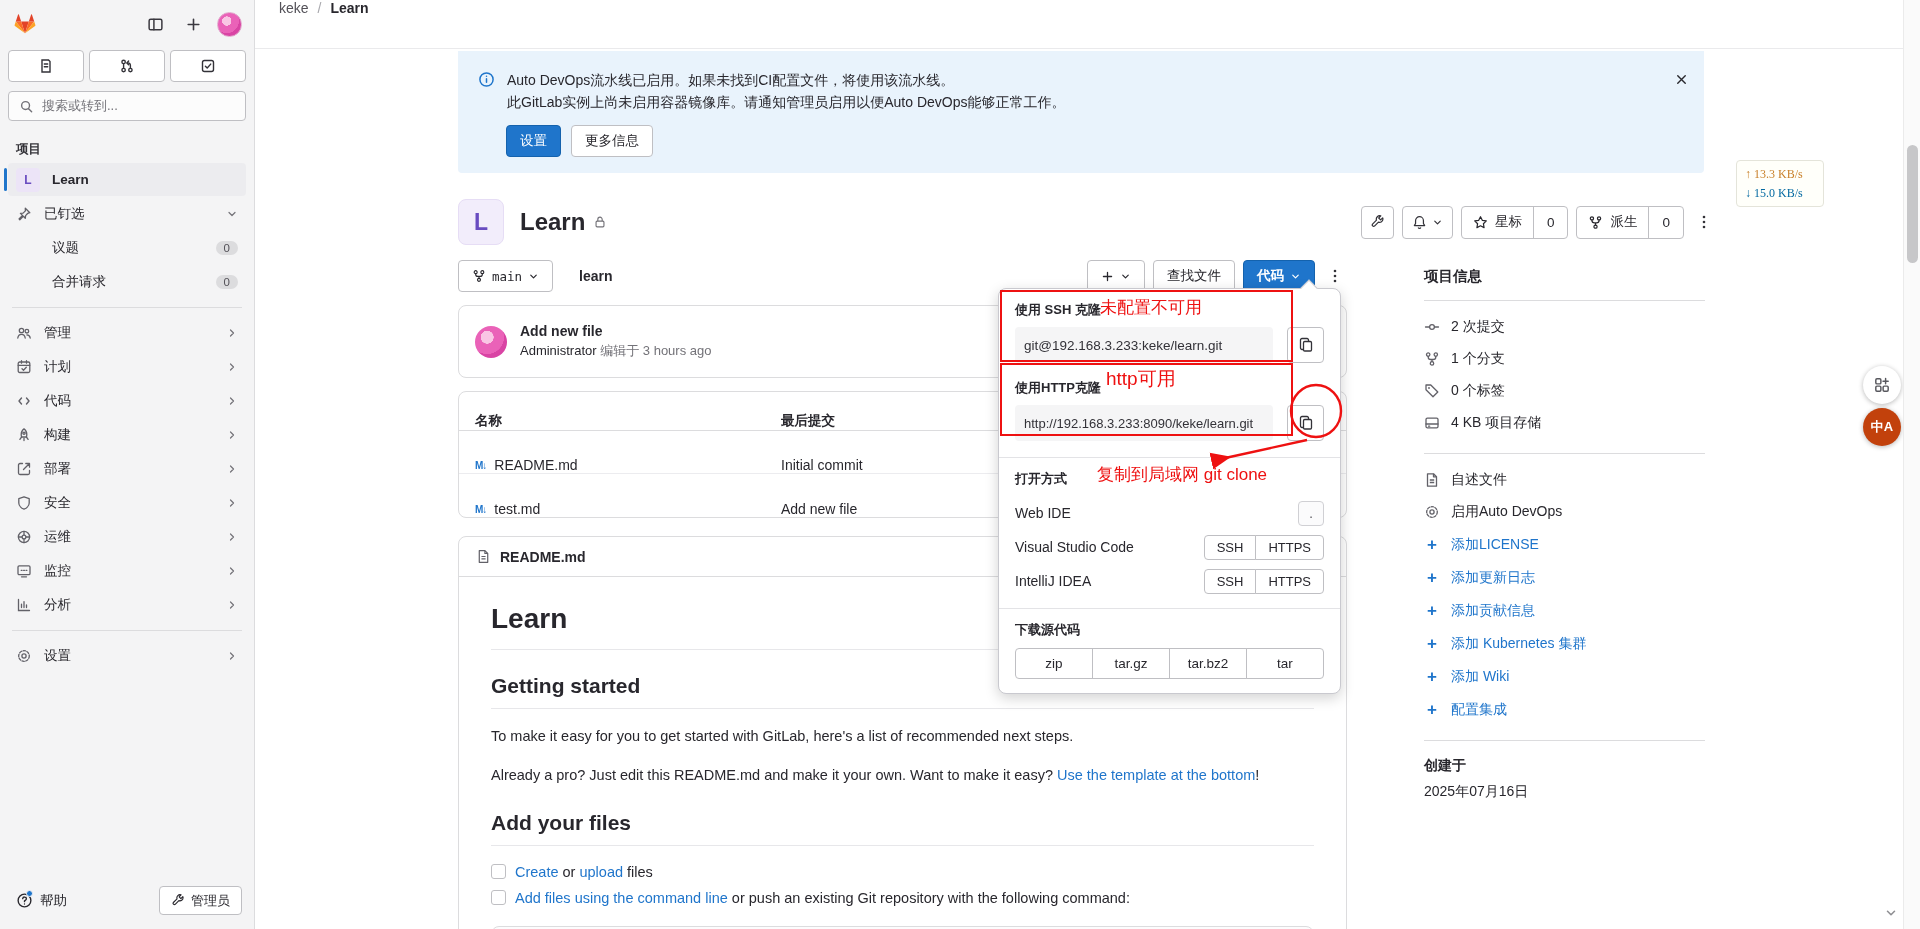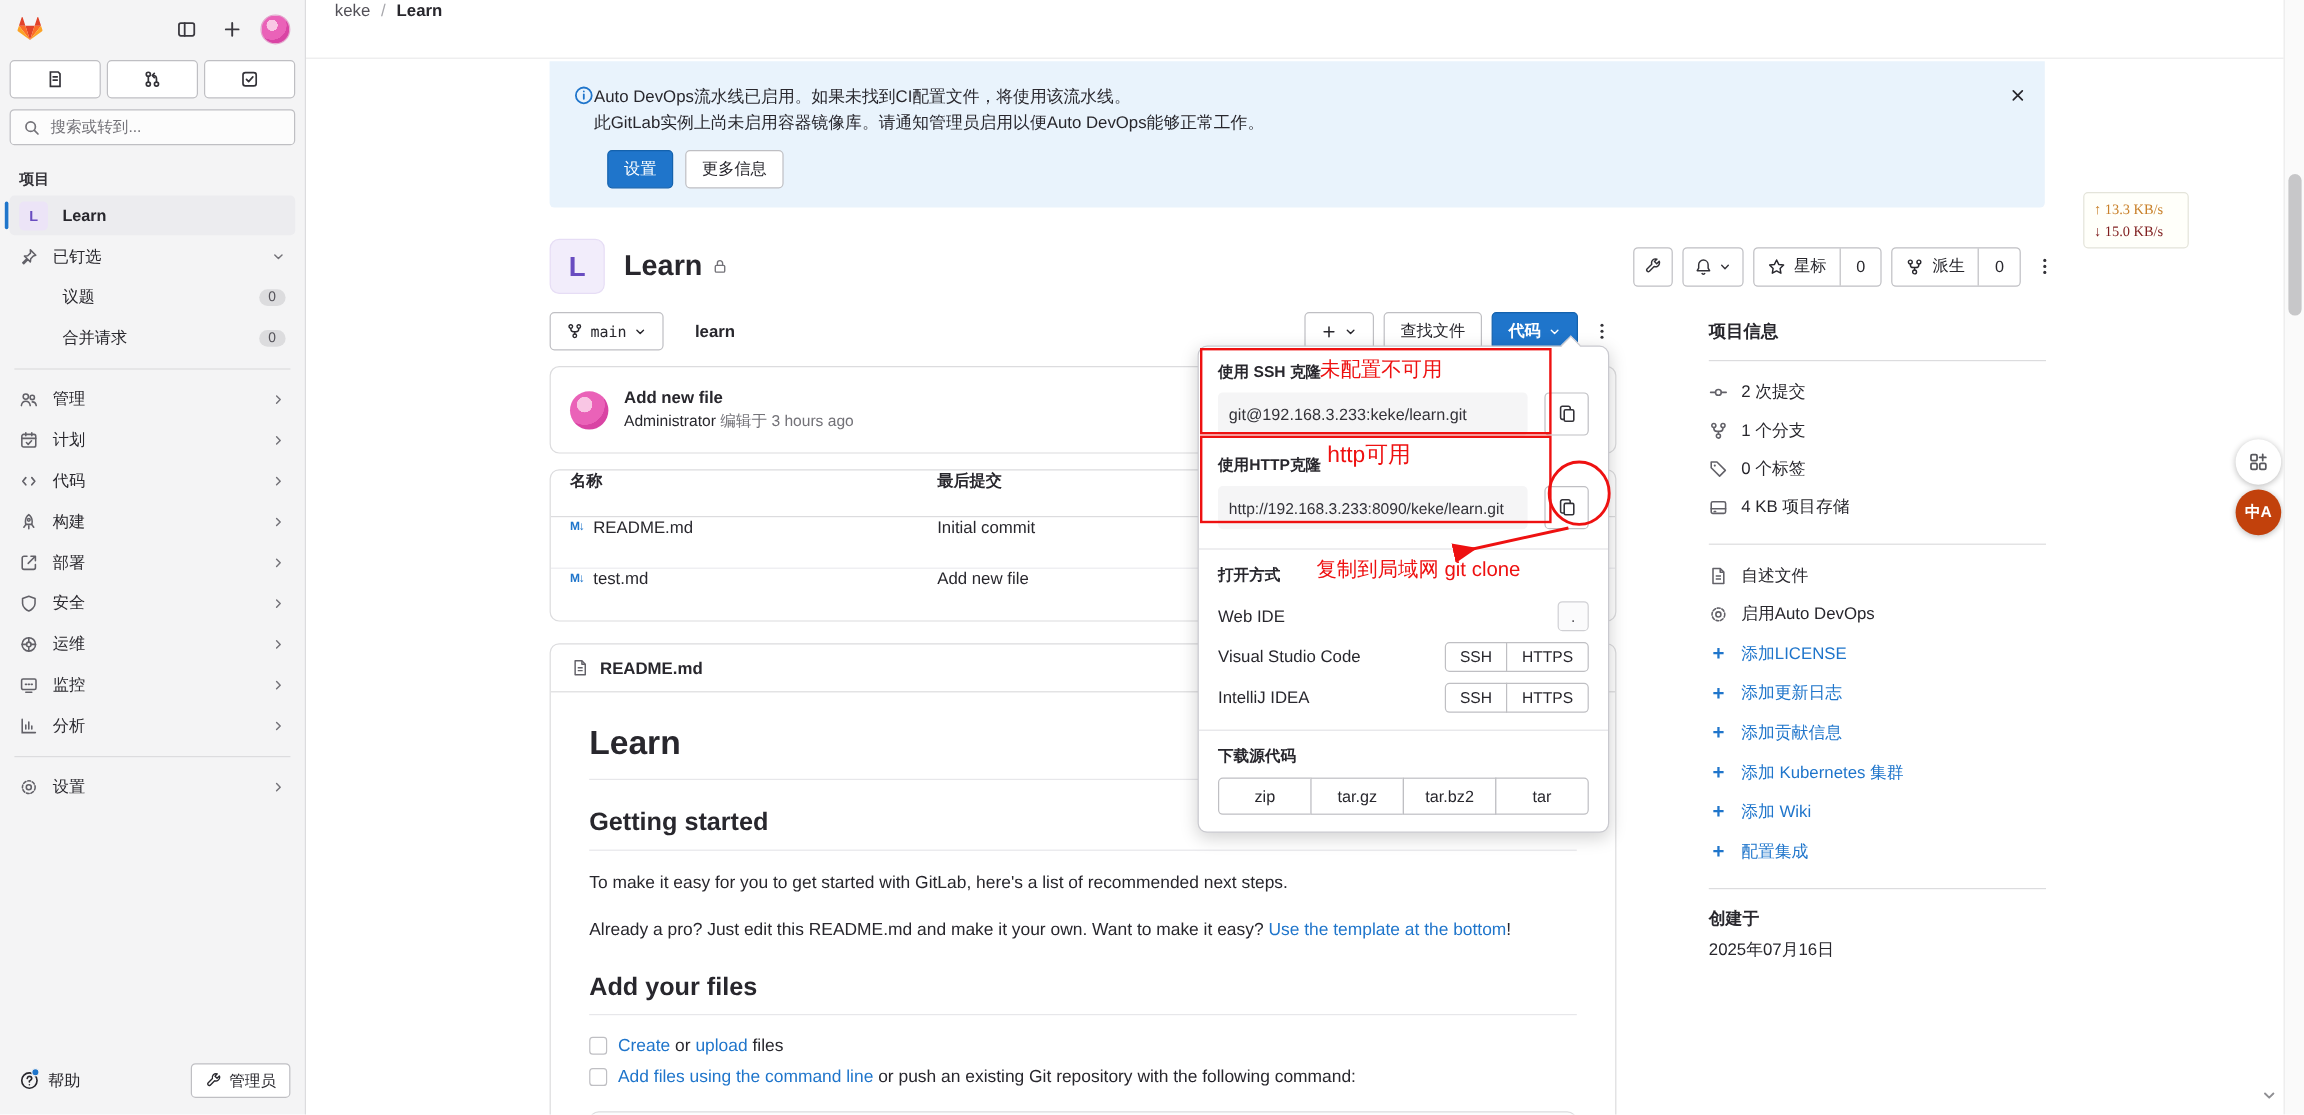--- a/index.html
+++ b/index.html
@@ -34,21 +34,21 @@
 
   
   .content { position:absolute; left:255px; top:0; right:0; height:929px; background:#fff; }
   .topbar { height:49px; border-bottom:1px solid #eaeaec; display:flex; padding:0 24px; font-size:14px; }
   .crumb-sep { color:#a8a8ad; margin:0 9px; }
   .crumb-proj { color:#535158; cursor:pointer; }
   .crumb-page { color:#28272d; font-weight:600; cursor:pointer; }
   .page { padding:2px 204px 0 203px; }
 
   .alert { background:#e9f3fc; border-radius:0 0 4px 4px; padding:19px 16px 16px 20px; position:relative; margin-right:12px; }
-  .alert .row1 { display:flex; }
+  .alert .row1 { display:flex; gap:12px; }
   .alert .ic { color:#1f75cb; margin-top:1px; }
   .alert p { font-size:14px; line-height:1.55; color:#28272d; }
   .alert .btns { margin-top:12px; margin-left:28px; display:flex; gap:10px; }
   .btn { display:inline-flex; align-items:center; justify-content:center; gap:6px; height:32px; padding:0 13px; border:1px solid #bfbfc3; border-radius:4px; background:#fff; font-size:13.5px; color:#28272d; cursor:pointer; white-space:nowrap; }
   .btn.blue { background:#1f75cb; border-color:#1462ad; color:#fff; }
   .alert .close { position:absolute; right:15px; top:21px; color:#28272d; cursor:pointer; }
 
   .proj-header { display:flex; align-items:center; margin-top:26px; }
   .proj-avatar-lg { width:46px; height:46px; border-radius:8px; background:#f2edfb; border:1px solid #e6ddf5; color:#694cc0; font-size:23px; font-weight:bold; display:flex; align-items:center; justify-content:center; }
   .proj-title { font-size:24px; font-weight:700; margin-left:16px; }
@@ -70,21 +70,21 @@
   .toolbar .right { margin-left:auto; display:flex; align-items:center; gap:8px; }
   .btn.code { background:#1f75cb; border-color:#1462ad; color:#fff; font-weight:600; }
 
   .commit-box { margin-top:13px; height:73px; border:1px solid #dcdcde; border-radius:8px; display:flex; align-items:center; padding:0 16px; }
   .avatar-md { width:32px; height:32px; border-radius:50%; background:radial-gradient(circle at 38% 35%, #f9c6e4 0 22%, #ea62b8 23% 58%, #d944a4 59% 100%); flex:none; }
   .commit-msg { font-weight:bold; font-size:14px; cursor:pointer; }
   .commit-meta { font-size:13px; color:#737278; margin-top:3px; }
   .commit-meta b { color:#28272d; font-weight:normal; }
 
   .file-table { margin-top:13px; border:1px solid #dcdcde; border-radius:8px; overflow:hidden; }
-  .ftr { display:flex; align-items:flex-start; padding:0 16px; }
+  .ftr { display:flex; align-items:flex-end; padding:0 16px; }
   .ftr.head { height:39px; font-weight:bold; font-size:13.5px; border-bottom:1px solid #dcdcde; }
   .ftr.row { height:43px; border-bottom:1px solid #ececef; font-size:14px; }
   .ftr.row:last-child { border-bottom:none; }
   .fc1 { width:306px; display:flex; align-items:center; gap:8px; }
   .fc2 { flex:1; color:#28272d; }
   .fc2 a { color:#28272d; text-decoration:none; cursor:pointer; }
   .fc3 { width:120px; text-align:right; color:#626168; }
   .md-ico { color:#1f75cb; font-size:10px; font-weight:bold; letter-spacing:-1px; }
   .fname { cursor:pointer; }
 
@@ -127,21 +127,21 @@
   .dl-seg { display:flex; margin-top:9px; }
   .dl-seg > div { flex:1; border:1px solid #bfbfc3; background:#fff; height:31px; display:flex; align-items:center; justify-content:center; font-size:13.5px; margin-left:-1px; cursor:pointer; }
   .dl-seg > div:first-child { margin-left:0; border-radius:4px 0 0 4px; }
   .dl-seg > div:last-child { border-radius:0 4px 4px 0; }
 
   
   .anno-svg { position:absolute; left:0; top:0; z-index:60; pointer-events:none; }
   .anno-text { position:absolute; z-index:61; color:#ee1111; font-weight:500; pointer-events:none; white-space:nowrap; }
   .netspeed { position:absolute; left:1736px; top:160px; width:88px; z-index:70; background:#fffffa; border:1px solid #e4e4da; border-radius:4px; padding:4px 8px; font-size:12px; line-height:1.55;font-family:Liberation Serif, serif; }
   .net-up { color:#c9802a; }
-  .net-down { color:#7f1d1d; }
+  .net-down { color:#0369a1; }
   .float-circle { position:absolute; width:38px; height:38px; border-radius:50%; z-index:70; display:flex; align-items:center; justify-content:center; box-shadow:0 1px 5px rgba(0,0,0,.28); cursor:pointer; }
   .fc-apps { left:1863px; top:366px; background:#fff; color:#58585e; }
   .fc-translate { left:1863px; top:408px; background:#c2410c; color:#fff; font-size:13px; font-weight:bold; }
   .scrollbar { position:absolute; right:0; top:0; width:17px; height:929px; background:#fafafa; border-left:1px solid #ebebeb; z-index:75; }
   .scroll-thumb { position:absolute; left:3px; top:145px; width:11px; height:118px; background:#c7c7c9; border-radius:6px; }
   .scroll-down { position:absolute; left:1884px; top:906px; z-index:76; color:#8f8f93; }
   .hist-btn { margin-left:auto; }
 </style>
 </head>
 <body>

